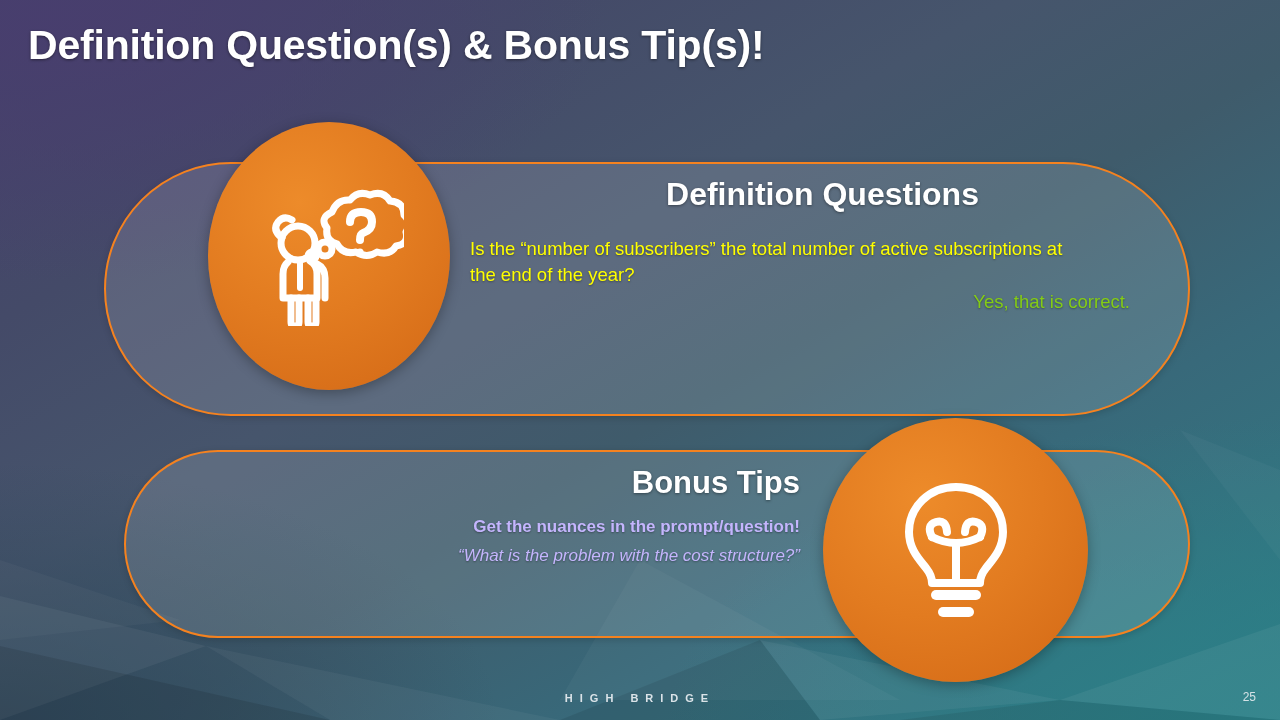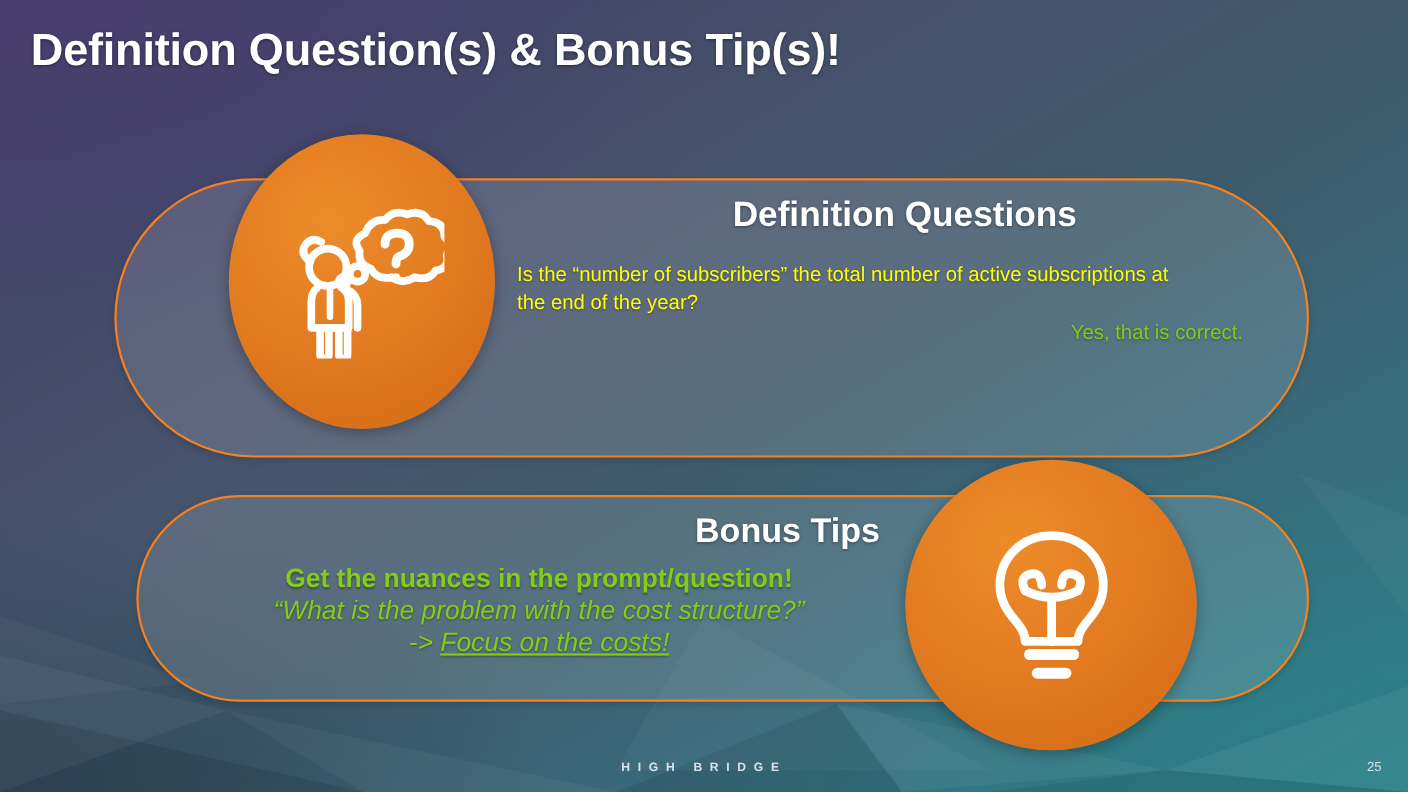--- a/index.html
+++ b/index.html
@@ -92,22 +92,22 @@
 
   
   .c2-heading {
     position:absolute; left:200px; top:465px; width:600px;
     text-align:right;
     font-size:31px; font-weight:bold; color:#ffffff;
     text-shadow:0 1px 3px rgba(0,0,0,.4);
   }
   .c2-lines {
     position:absolute; left:180px; top:512px; width:620px;
-    text-align:center;
-    font-size:24px; color:#84cc16; line-height:29px;
+    text-align:right;
+    font-size:17px; color:#c4b5fd; line-height:29px;
     text-shadow:0 1px 2px rgba(0,0,0,.35);
   }
   .c2-lines .l1 { font-weight:bold; }
   .c2-lines .l2 { font-style:italic; }
   .c2-lines .l3 { font-style:italic; }
   .c2-lines .l3 u { text-decoration:underline; }
 
   
   .footer-brand {
     position:absolute; left:0; right:0; top:692px;
@@ -177,21 +177,20 @@
   <div class="c1-question">Is the “number of subscribers” the total number of active subscriptions at the end of the year?</div>
   <div class="c1-answer">Yes, that is correct.</div>
 
   <div class="card" id="card-bonus"></div>
 
   <div class="c2-heading">Bonus Tips</div>
 
   <div class="c2-lines">
     <div class="l1">Get the nuances in the prompt/question!</div>
     <div class="l2">“What is the problem with the cost structure?”</div>
-    <div class="l3"><span>-&gt; </span><u>Focus on the costs!</u></div>
   </div>
 
   <div class="circle" id="circle-bulb">
     <svg width="130" height="150" viewBox="0 0 130 150" fill="none" stroke="#ffffff" stroke-width="8" stroke-linecap="round" stroke-linejoin="round">
 
       <path d="M65 12 C38 12 18 32 18 57 c0 17 10 27 17 36 c4 5 6 10 6 15 l48 0
                c0-5 2-10 6-15 c7-9 17-19 17-36 C112 32 92 12 65 12 z"></path>
 
       <path d="M41 62 q-6-12 4-15 q10-3 11 10"></path>
       <path d="M89 62 q6-12-4-15 q-10-3-11 10"></path>

